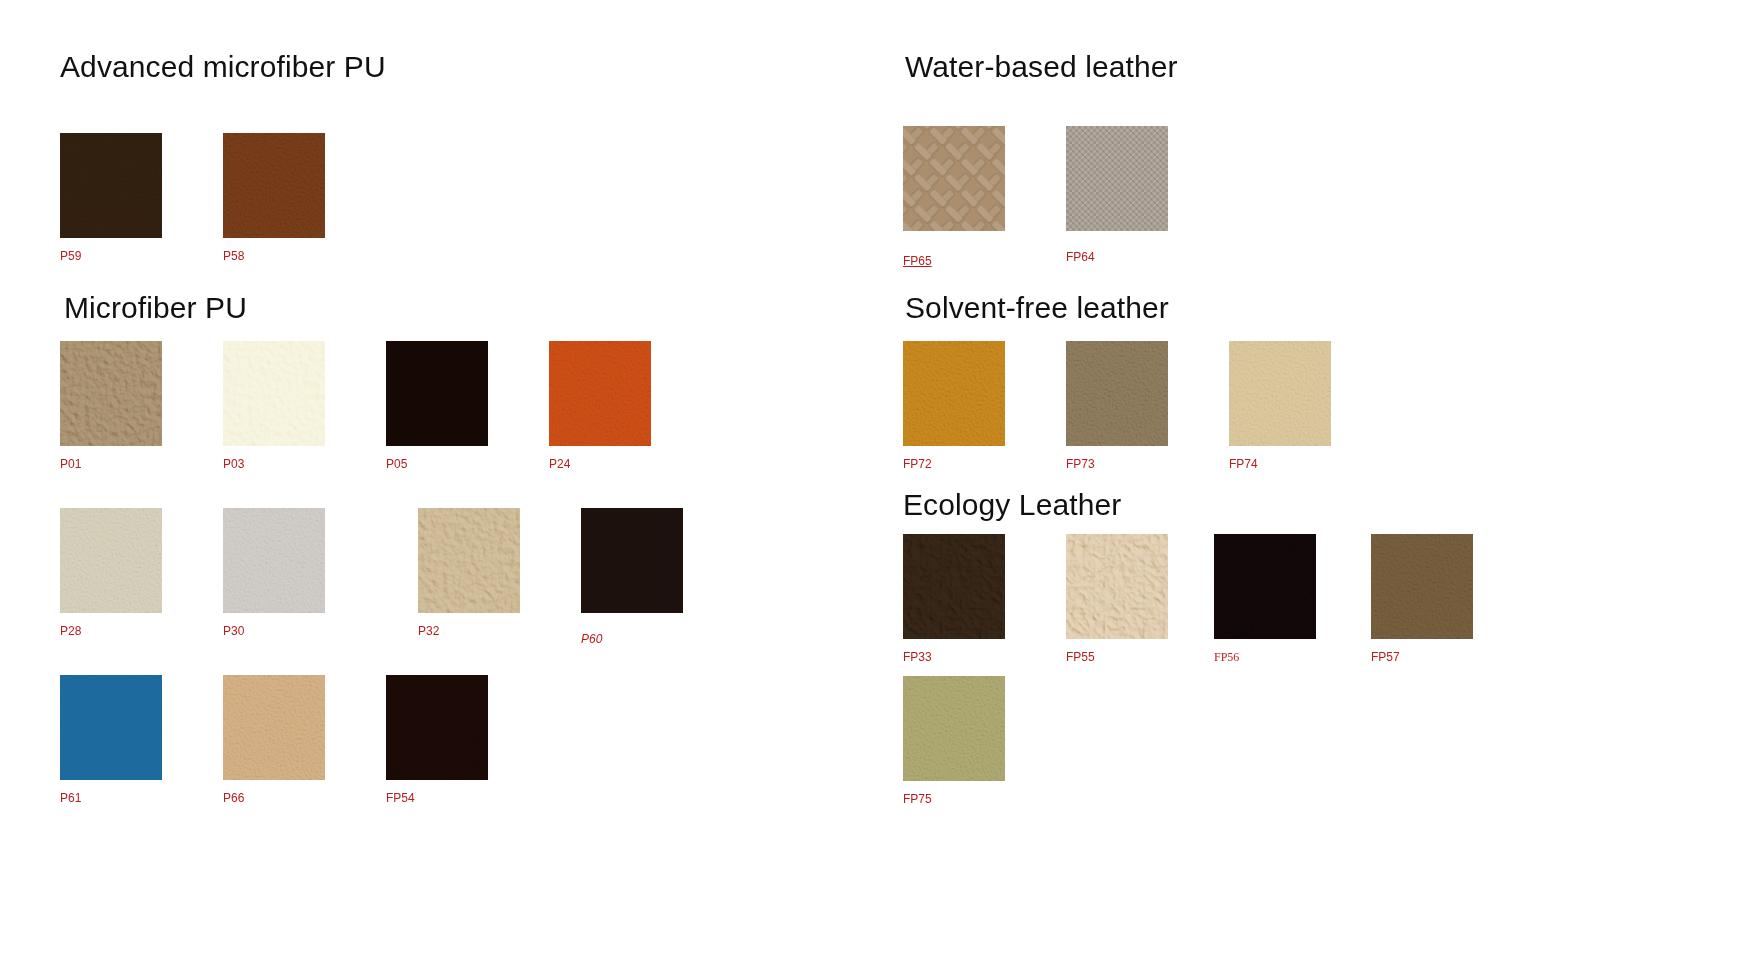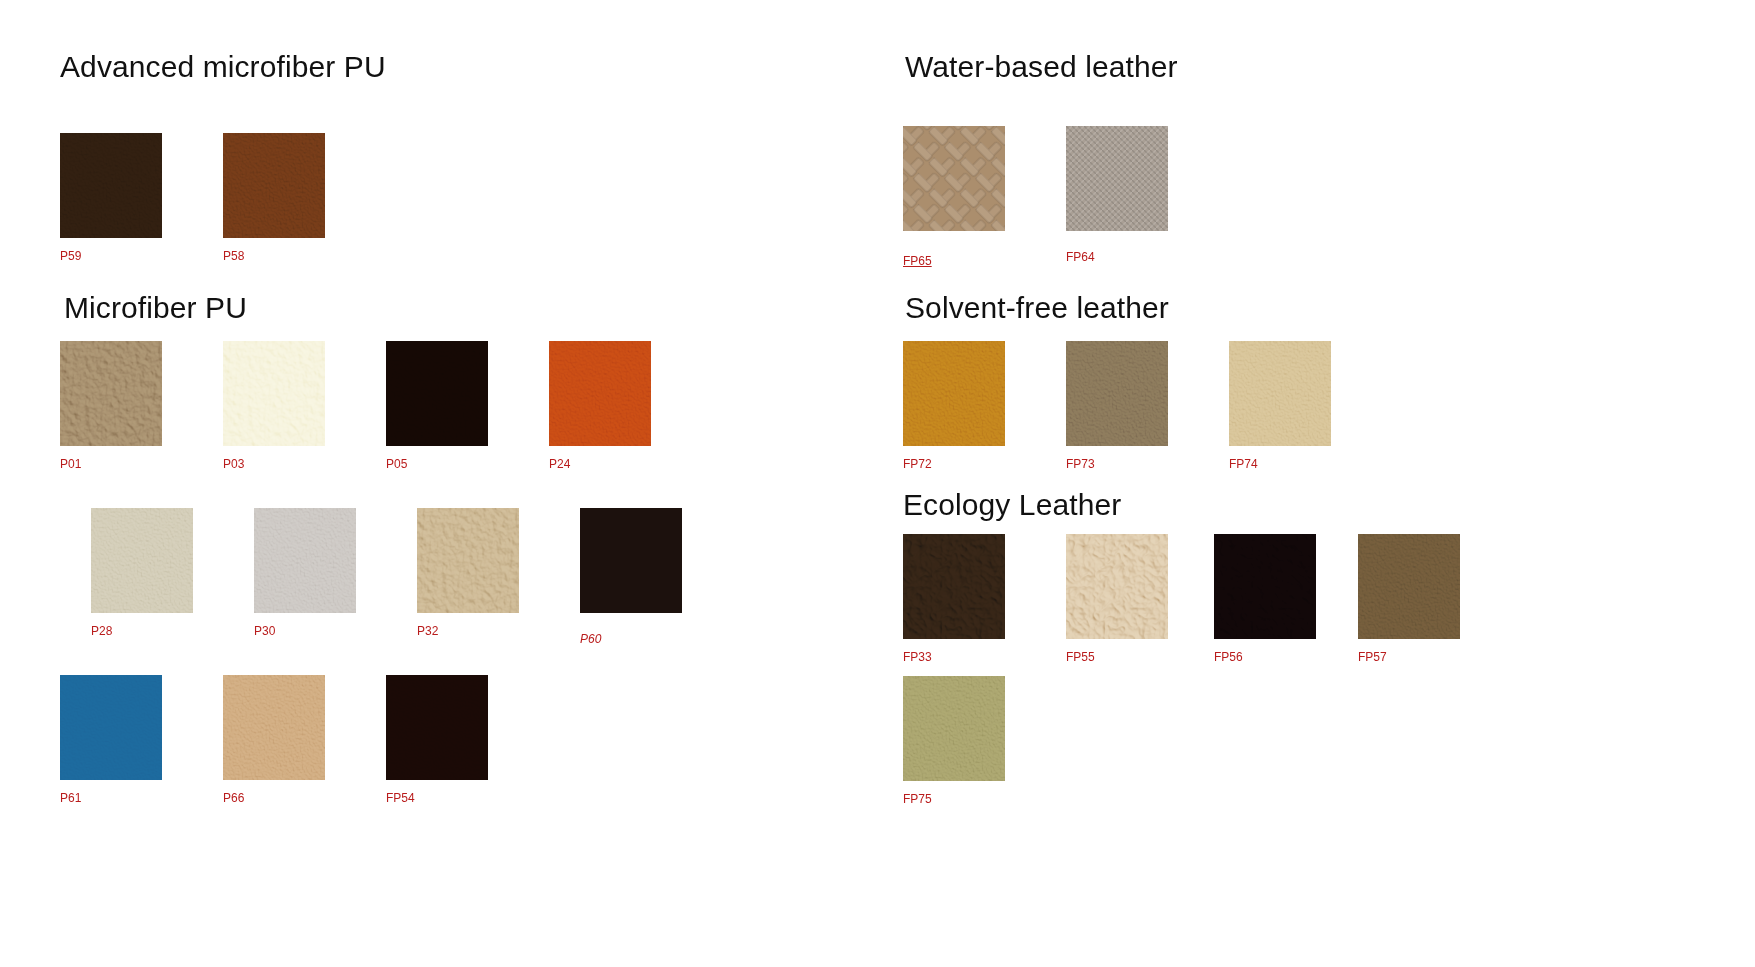--- a/index.html
+++ b/index.html
@@ -192,30 +192,30 @@
             <div class="swatch" style="width: 102px; height: 105px; background: rgb(188, 93, 35);">
               <svg class="tex" viewBox="0 0 102 105" preserveAspectRatio="none">
                 <rect width="102" height="105" fill="#bc5d23"></rect>
                 <rect width="102" height="105" fill="#bc5d23" filter="url(#tex-fine-grain)" opacity="0.55" style="mix-blend-mode:overlay"></rect>
               </svg>
             </div>
             <div class="swatch-label" style="margin-top: 12px;">P24</div>
           </div>
         </div>
         <div class="swatch-row" style="position: absolute; left: 0px; top: 508px;">
-          <div class="swatch-cell" style="width: 163px; margin-left: 31px;">
+          <div class="swatch-cell" style="width: 163px;">
             <div class="swatch" style="width: 102px; height: 105px; background: rgb(198, 192, 173);">
               <svg class="tex" viewBox="0 0 102 105" preserveAspectRatio="none">
                 <rect width="102" height="105" fill="#c6c0ad"></rect>
                 <rect width="102" height="105" fill="#c6c0ad" filter="url(#tex-fine-grain)" opacity="0.55" style="mix-blend-mode:overlay"></rect>
               </svg>
             </div>
             <div class="swatch-label" style="margin-top: 12px;">P28</div>
           </div>
-          <div class="swatch-cell" style="width: 163px;">
+          <div class="swatch-cell" style="width: 195px;">
             <div class="swatch" style="width: 102px; height: 105px; background: rgb(192, 188, 184);">
               <svg class="tex" viewBox="0 0 102 105" preserveAspectRatio="none">
                 <rect width="102" height="105" fill="#c0bcb8"></rect>
                 <rect width="102" height="105" fill="#c0bcb8" filter="url(#tex-fine-grain)" opacity="0.55" style="mix-blend-mode:overlay"></rect>
               </svg>
             </div>
             <div class="swatch-label" style="margin-top: 12px;">P30</div>
           </div>
           <div class="swatch-cell" style="width: 163px;">
             <div class="swatch" style="width: 102px; height: 105px; background: rgb(194, 176, 148);">
@@ -339,21 +339,21 @@
           </div>
           <div class="swatch-cell" style="width: 148px;">
             <div class="swatch" style="width: 102px; height: 105px; background: rgb(214, 195, 169);">
               <svg class="tex" viewBox="0 0 102 105" preserveAspectRatio="none">
                 <rect width="102" height="105" fill="#d6c3a9"></rect>
                 <rect width="102" height="105" fill="#d6c3a9" filter="url(#tex-coarse-pebble)" opacity="0.55" style="mix-blend-mode:overlay"></rect>
               </svg>
             </div>
             <div class="swatch-label" style="margin-top: 12px;">FP55</div>
           </div>
-          <div class="swatch-cell" style="width: 144px;">
+          <div class="swatch-cell" style="width: 157px; font-family: Liberation Serif, serif;">
             <div class="swatch" style="width: 102px; height: 105px; background: rgb(31, 15, 17);">
               <svg class="tex" viewBox="0 0 102 105" preserveAspectRatio="none">
                 <rect width="102" height="105" fill="#1f0f11"></rect>
                 <rect width="102" height="105" fill="#1f0f11" filter="url(#tex-coarse-pebble)" opacity="0.55" style="mix-blend-mode:overlay"></rect>
               </svg>
             </div>
             <div class="swatch-label" style="margin-top: 12px;">FP56</div>
           </div>
           <div class="swatch-cell" style="width: 102px;">
             <div class="swatch" style="width: 102px; height: 105px; background: rgb(123, 106, 78);">

